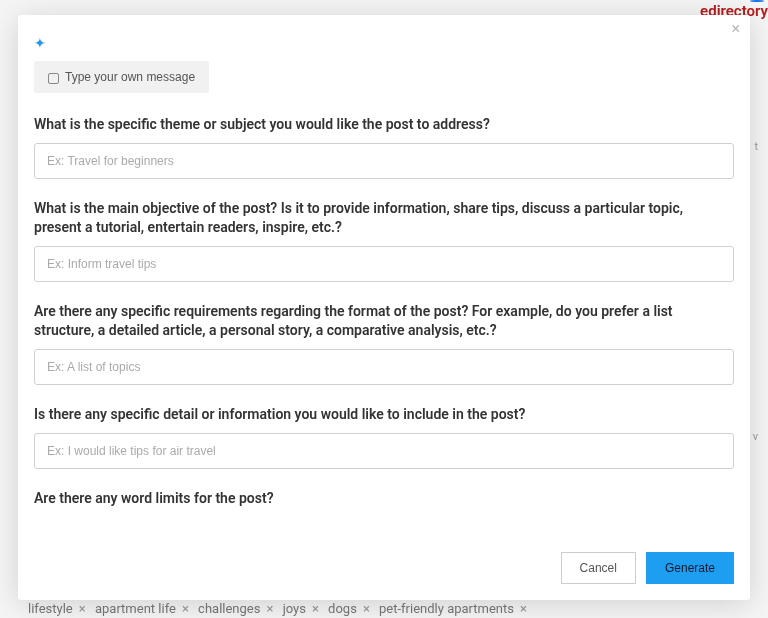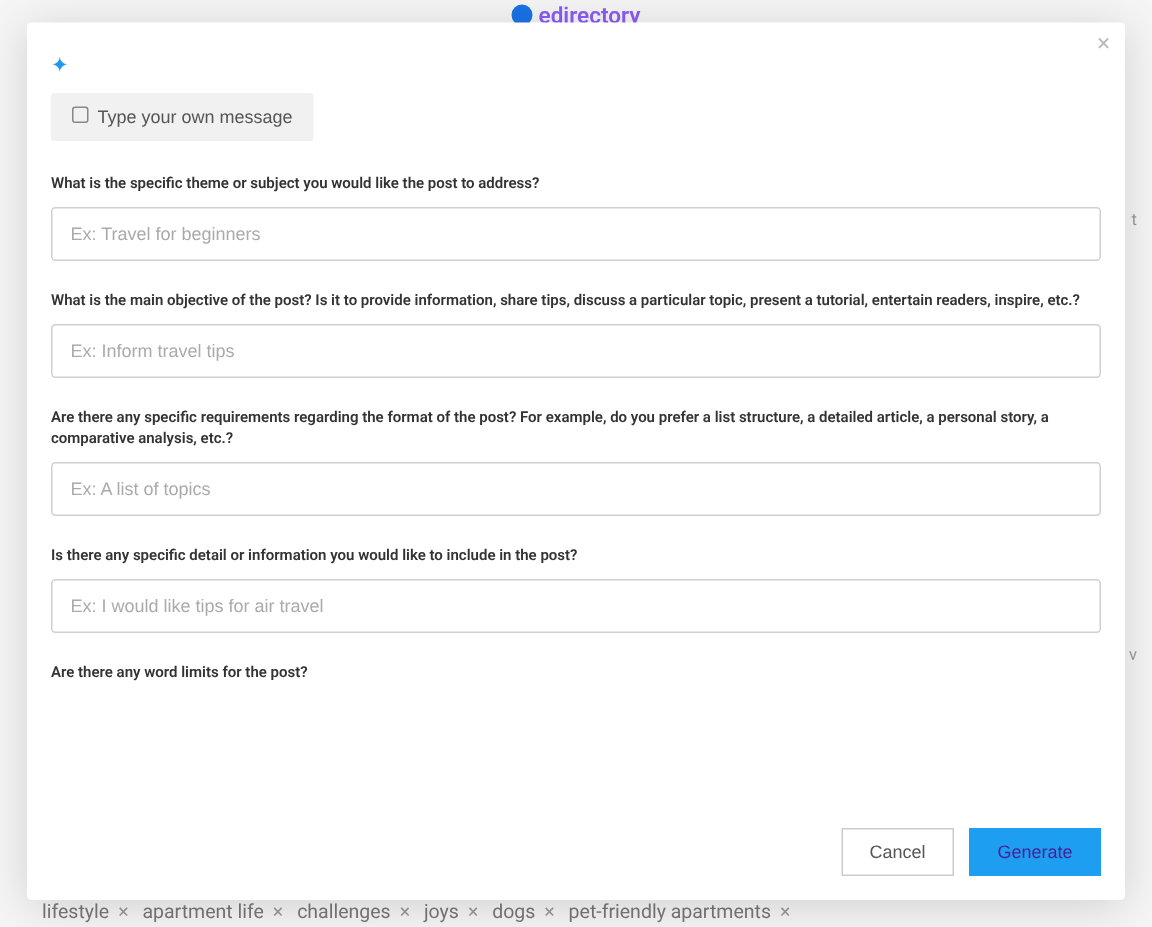--- a/index.html
+++ b/index.html
@@ -15,25 +15,26 @@
       overflow: hidden;
       position: relative;
     }
     .bg-header {
       position: absolute;
       top: 0;
       left: 0;
       right: 0;
       height: 20px;
       display: flex;
-      align-items: center;
+      align-items: flex-end;
       justify-content: center;
-      color: #8b5cf6;
+      color: #b91c1c;
       font-weight: 600;
       font-size: 15px;
+      flex-direction: column;
     }
     .bg-header .logo-circle {
       width: 14px;
       height: 14px;
       border-radius: 50%;
       background: #1a73e8;
       margin-right: 4px;
     }
     .bg-tags {
       position: absolute;
@@ -100,21 +101,21 @@
     }
     .modal-desc {
       font-size: 11px;
       color: #999;
       line-height: 1.5;
       margin-bottom: 18px;
       max-width: 360px;
     }
     .own-message-btn {
       display: inline-flex;
-      align-items: flex-start;
+      align-items: flex-end;
       gap: 6px;
       background: #f1f1f1;
       border: none;
       padding: 9px 14px;
       font-size: 12px;
       color: #555;
       cursor: pointer;
       border-radius: 2px;
       margin-bottom: 22px;
       align-self: flex-start;
@@ -126,21 +127,21 @@
       border-radius: 2px;
     }
     .form-body {
       flex: 1;
       overflow-y: auto;
     }
     .field-group {
       margin-bottom: 20px;
     }
     .field-label {
-      font-size: 10px;
+      font-size: 14px;
       font-weight: 600;
       color: #333;
       display: block;
       margin-bottom: 8px;
       line-height: 1.4;
     }
     .field-input {
       width: 100%;
       padding: 10px 12px;
       font-size: 12px;
@@ -165,21 +166,21 @@
       cursor: pointer;
       border: 1px solid;
     }
     .btn-cancel {
       background: #fff;
       color: #555;
       border-color: #ccc;
     }
     .btn-generate {
       background: #1e9ef0;
-      color: #4c1d95;
+      color: #0f172a;
       border-color: #1e9ef0;
     }
   </style>
 </head>
 <body>
 
 <div class="bg-header">
   <span class="logo-circle"></span>
   <span>edirectory</span>
 </div>

